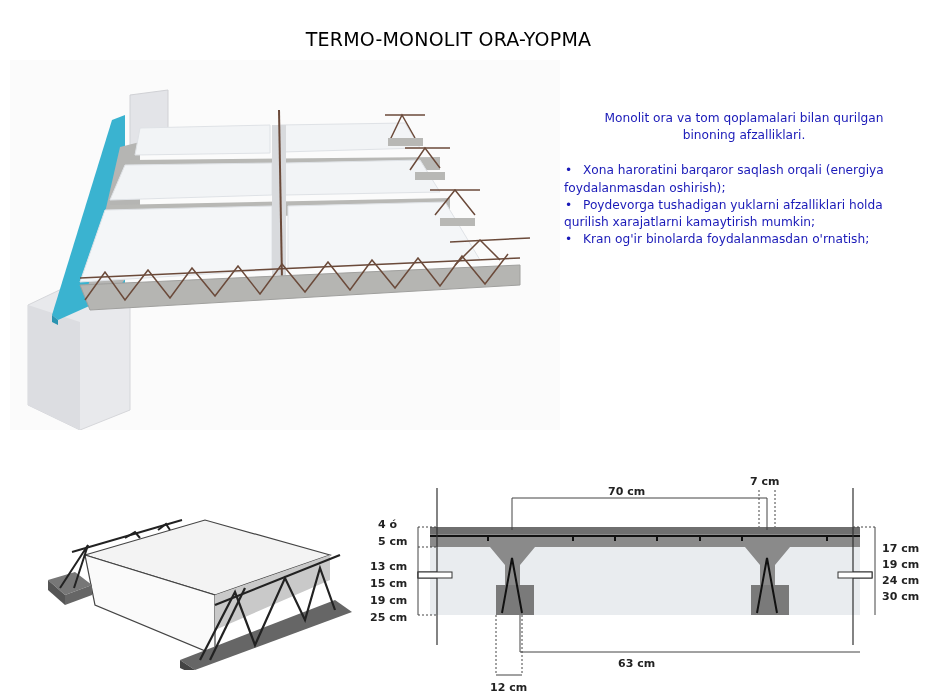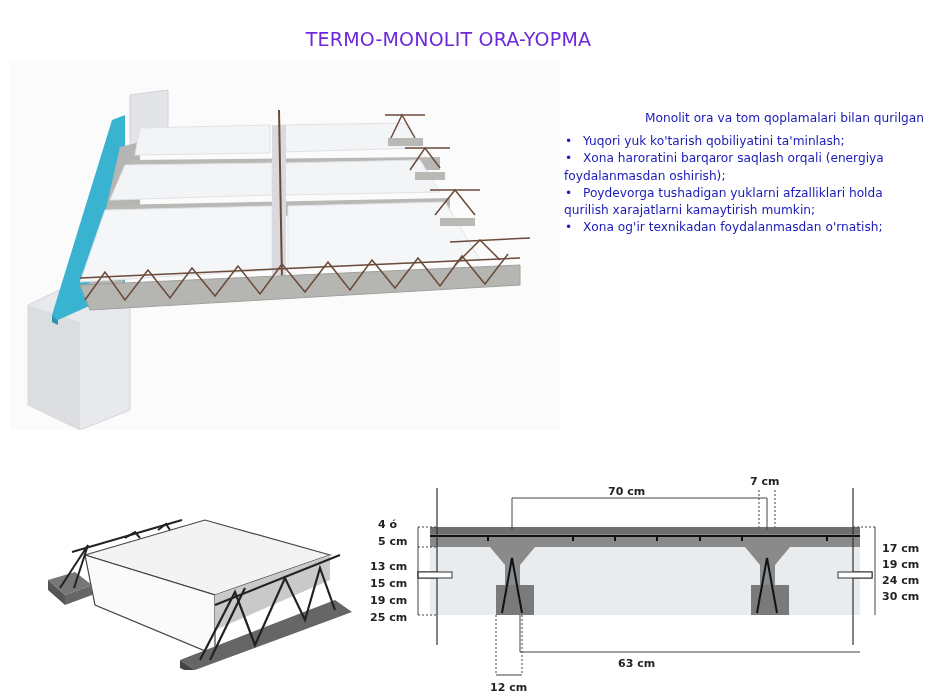--- a/index.html
+++ b/index.html
@@ -1,34 +1,34 @@
 <!DOCTYPE html>
 <html><head>
 <meta charset="utf-8">
 <style>
   * { margin:0; padding:0; box-sizing:border-box; }
   html, body { width:933px; height:700px; background:#ffffff; overflow:hidden; }
   body { position:relative; font-family:"DejaVu Sans", sans-serif; }
 
   .title {
     position:absolute; left:0; top:28px; width:933px; text-align:center;
-    font-family:"DejaVu Sans", sans-serif; font-size:19px; color:#6d28d9;
+    font-family:"DejaVu Sans", sans-serif; font-size:19px; color:#000000;
     letter-spacing:0.2px; padding-left:0; 
   }
   .title span { position:relative; left:-18px; }
 
   .illus-top { position:absolute; left:10px; top:60px; width:550px; height:370px; background:#fbfbfb; }
   .illus-bl { position:absolute; left:40px; top:470px; width:330px; height:200px; }
   .section { position:absolute; left:370px; top:470px; width:560px; height:225px; }
 
   .textblock {
     position:absolute; left:564px; top:110px; width:360px;
     color:#1a1ab8; font-family:"DejaVu Sans", sans-serif; font-size:12.2px; line-height:17.2px;
   }
-  .textblock .heading { text-align:right; margin-bottom:6px; }
+  .textblock .heading { text-align:center; margin-bottom:18px; }
   .textblock .item { text-indent:0; }
   .textblock .bullet { display:inline-block; width:19px; padding-left:1px; }
 
   .dim { font-family:"DejaVu Sans", sans-serif; font-weight:bold; font-size:11px; fill:#222; }
 </style>
 </head>
 <body>
 
 <div class="title"><span>TERMO-MONOLIT ORA-YOPMA</span></div>
 
@@ -81,25 +81,25 @@
       <rect x="378" y="78" width="35" height="8"></rect>
       <rect x="405" y="112" width="30" height="8"></rect>
       <rect x="430" y="158" width="35" height="8"></rect>
     </g>
   </svg>
 </div>
 
 <div class="textblock">
   <div class="heading">
     <div>Monolit ora va tom qoplamalari bilan qurilgan</div>
+    <div>binoning afzalliklari.</div>
   </div>
-  <div class="item"><span class="bullet">•</span><span>Yuqori yuk ko'tarish qobiliyatini ta'minlash;</span></div>
   <div class="item"><span class="bullet">•</span><span>Xona haroratini barqaror saqlash orqali (energiya foydalanmasdan oshirish);</span></div>
   <div class="item"><span class="bullet">•</span><span>Poydevorga tushadigan yuklarni afzalliklari holda qurilish xarajatlarni kamaytirish mumkin;</span></div>
-  <div class="item"><span class="bullet">•</span><span>Xona og'ir texnikadan foydalanmasdan o'rnatish;</span></div>
+  <div class="item"><span class="bullet">•</span><span>Kran og'ir binolarda foydalanmasdan o'rnatish;</span></div>
 </div>
 
 <div class="illus-bl">
   <svg width="330" height="200" viewBox="0 0 330 200">
 
     <polygon points="45,85 165,50 290,85 175,125" fill="#f3f3f3" stroke="#444" stroke-width="1.2"></polygon>
     <polygon points="45,85 175,125 175,185 55,135" fill="#fafafa" stroke="#444" stroke-width="1.2"></polygon>
     <polygon points="175,125 290,85 290,110 175,160" fill="#c9c9c9"></polygon>
 
     <polygon points="8,110 35,102 52,115 25,125" fill="#777"></polygon>

